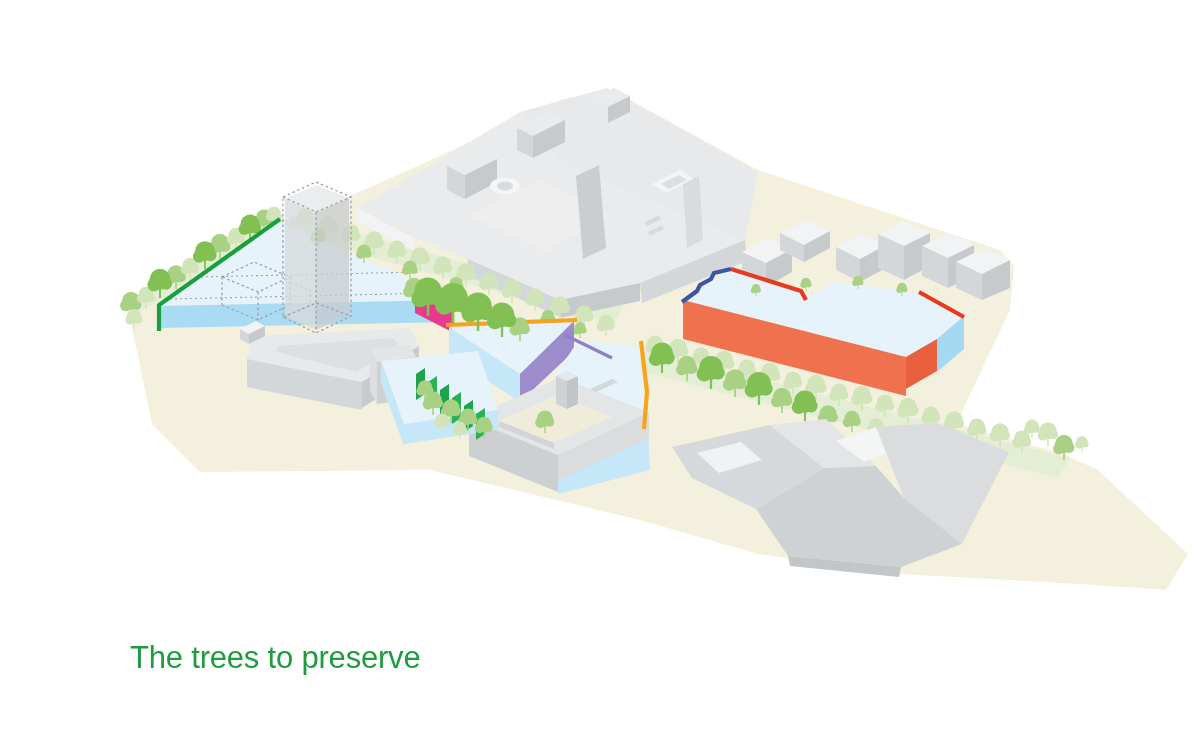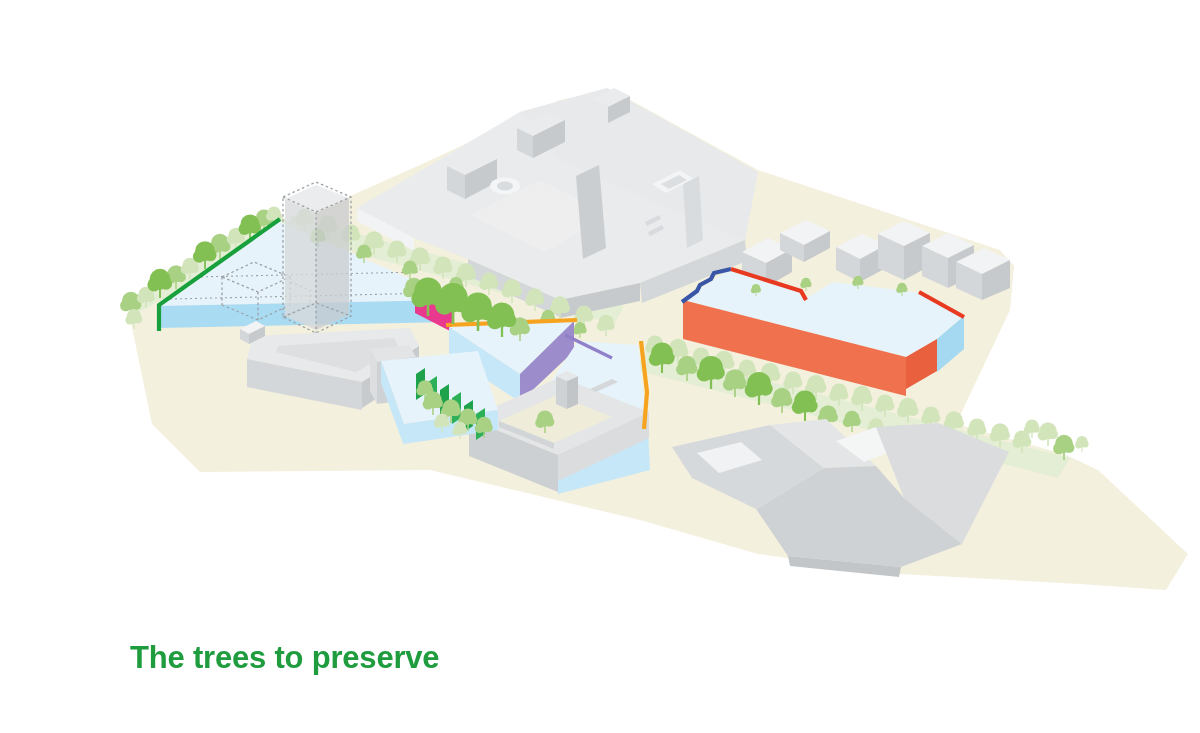--- a/index.html
+++ b/index.html
@@ -1,17 +1,17 @@
 <!DOCTYPE html>
 <html style="--title-green: #1E9C3E; --ground: #F4F0DE; --tree-strip: #E3EED4; --parcel-top: #E7F3FB; --parcel-side: #A9DBF3; --parcel-side-2: #C6E7F8; --building-top: #E9EBEC; --building-front: #D4D7D9; --building-side: #C7CACD; --building-white: #F2F3F4; --courtyard-beige: #EFEDDA; --ghost-fill: #D8DADC; --dash-stroke: #9CA2A6; --tree-pale: #D2E4BA; --tree-mid: #A9D184; --tree-bright: #83C054; --green-wall: #1EA24B; --green-wall-2: #2BB058; --face-pink: #E8398F; --face-purple: #9C8CCB; --face-salmon: #F0714E; --face-salmon-dark: #E8603E; --face-blue-side: #A5D9F2; --accent-green: #17A03C; --accent-red: #E83A20; --accent-blue: #3A57A7; --accent-orange: #F6A41F; --accent-purple: #8F80C9;"><head>
 <meta charset="utf-8">
 <style>
   html,body{margin:0;padding:0;background:#fff;width:1200px;height:733px;overflow:hidden}
   .stage{position:relative;width:1200px;height:733px;background:#fff;font-family:"Liberation Sans",sans-serif}
-  .title{position:absolute;left:130px;top:640px;font-weight:700;font-size:31px;letter-spacing:-0.2px;color:var(--title-green)}
+  .title{position:absolute;left:130px;top:640px;font-weight:400;font-size:31px;letter-spacing:-0.2px;color:var(--title-green)}
   
   .c-ground{fill:var(--ground)} .c-strip{fill:var(--tree-strip)}
   .c-ptop{fill:var(--parcel-top)} .c-pside{fill:var(--parcel-side)} .c-pside2{fill:var(--parcel-side-2)}
   .c-btop{fill:var(--building-top)} .c-bfront{fill:var(--building-front)}
   .c-bside{fill:var(--building-side)} .c-bwhite{fill:var(--building-white)}
   .c-beige{fill:var(--courtyard-beige)}
   .c-pink{fill:var(--face-pink)} .c-purpleface{fill:var(--face-purple)}
   .c-salmon{fill:var(--face-salmon)} .c-salmond{fill:var(--face-salmon-dark)}
   .c-blueside{fill:var(--face-blue-side)}
   .c-gw1{fill:var(--green-wall)} .c-gw2{fill:var(--green-wall-2)}

